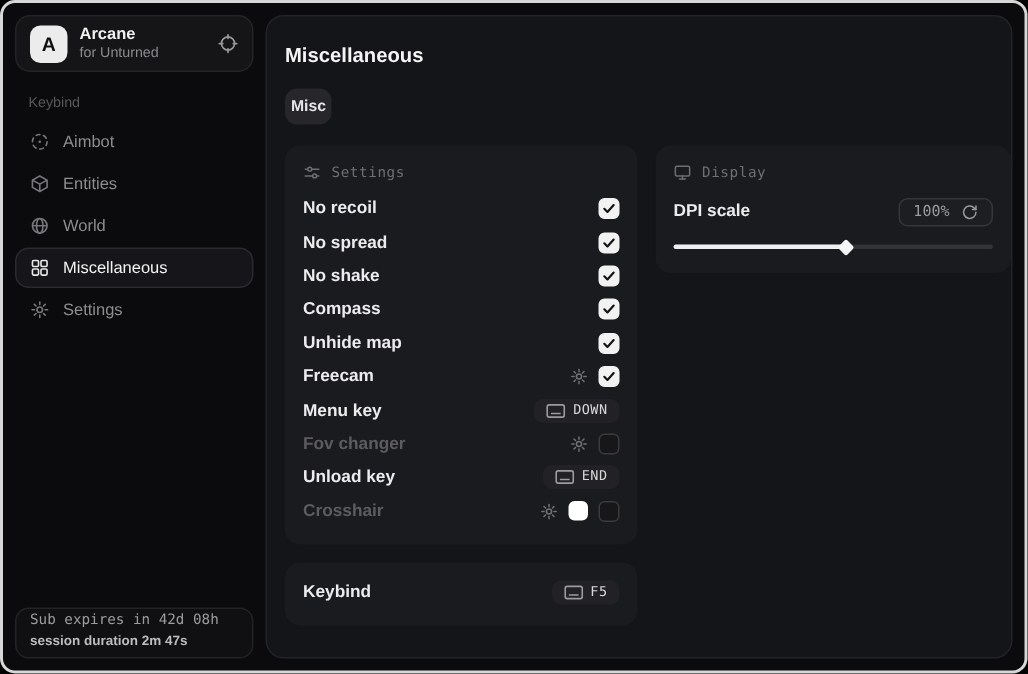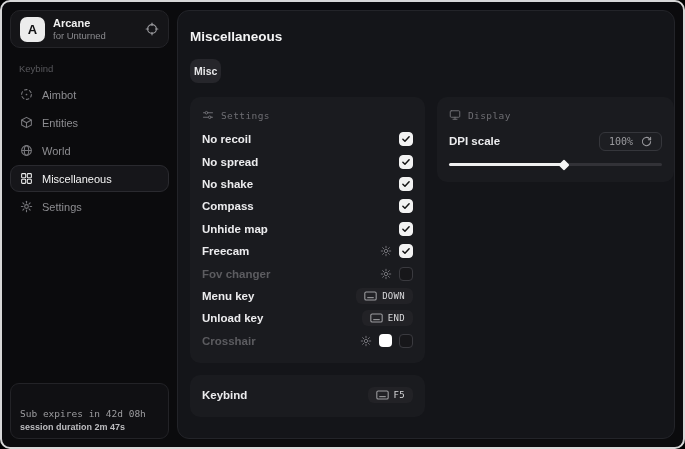--- a/index.html
+++ b/index.html
@@ -36,21 +36,21 @@
     border:1px solid transparent; cursor:pointer;
   }
   .nav-item .icon { color:#77777b; }
   .nav-item.selected { color:#f3f3f3; background:#16161a; border-color:#2a2a2f; }
   .nav-item.selected .icon { color:#e8e8e8; }
 
   .sidebar-spacer { flex:1; }
 
   .sub-card {
     border:1px solid #232327; background:#101013; border-radius:9px;
-    padding:24px 9px 6px;
+    padding:2px 9px 6px;
   }
   .sub-line1 { font-family:"DejaVu Sans Mono", monospace; font-size:9.5px; color:#9c9c9f; white-space:nowrap; }
   .sub-line2 { margin-top:3px; font-size:9px; font-weight:700; color:#bdbdc0; }
 
   
   .main-card {
     flex:1; margin:8px 8px 8px 0; background:#141519; border:1px solid #232429;
     border-radius:12px; padding:12px 12px 12px 12px; overflow:hidden;
   }
   .page-title { font-size:13.5px; font-weight:700; color:#f4f4f5; margin:6px 0 15px; }
@@ -307,20 +307,35 @@
                   </svg>
               </span>
               <span class="checkbox on">
                   <svg width="10" height="10" viewBox="0 0 24 24" fill="none" stroke="#141414" stroke-width="3.5" stroke-linecap="round" stroke-linejoin="round">
                     <polyline points="4.5 12.5 9.5 17.5 19.5 6.5"></polyline>
                   </svg>
                 </span>
             </span>
           </div>
 
+          <div class="row">
+            <span class="row-label">Menu key</span>
+            <span class="controls">
+              <span class="keybind">
+                <span class="icon">
+                  <svg width="13" height="10" viewBox="0 0 24 18" fill="none" stroke="currentColor" stroke-width="2">
+                      <rect x="1.5" y="1.5" width="21" height="15" rx="2.5"></rect>
+                      <line x1="6" y1="12" x2="18" y2="12"></line>
+                    </svg>
+                </span>
+                <span>DOWN</span>
+              </span>
+            </span>
+          </div>
+
           <div class="row dim">
             <span class="row-label">Fov changer</span>
             <span class="controls">
               <span class="icon">
                 <svg width="12" height="12" viewBox="0 0 24 24" fill="none" stroke="currentColor" stroke-width="2" stroke-linecap="round">
                     <circle cx="12" cy="12" r="3.4"></circle>
                     <line x1="12" y1="2.5" x2="12" y2="5.5"></line>
                     <line x1="12" y1="18.5" x2="12" y2="21.5"></line>
                     <line x1="2.5" y1="12" x2="5.5" y2="12"></line>
                     <line x1="18.5" y1="12" x2="21.5" y2="12"></line>
@@ -332,35 +347,20 @@
               </span>
               <span class="checkbox">
                   <svg width="10" height="10" viewBox="0 0 24 24" fill="none" stroke="#141414" stroke-width="3.5" stroke-linecap="round" stroke-linejoin="round">
                     <polyline points="4.5 12.5 9.5 17.5 19.5 6.5"></polyline>
                   </svg>
                 </span>
             </span>
           </div>
 
           <div class="row">
-            <span class="row-label">Menu key</span>
-            <span class="controls">
-              <span class="keybind">
-                <span class="icon">
-                  <svg width="13" height="10" viewBox="0 0 24 18" fill="none" stroke="currentColor" stroke-width="2">
-                      <rect x="1.5" y="1.5" width="21" height="15" rx="2.5"></rect>
-                      <line x1="6" y1="12" x2="18" y2="12"></line>
-                    </svg>
-                </span>
-                <span>DOWN</span>
-              </span>
-            </span>
-          </div>
-
-          <div class="row">
             <span class="row-label">Unload key</span>
             <span class="controls">
               <span class="keybind">
                 <span class="icon">
                   <svg width="13" height="10" viewBox="0 0 24 18" fill="none" stroke="currentColor" stroke-width="2">
                       <rect x="1.5" y="1.5" width="21" height="15" rx="2.5"></rect>
                       <line x1="6" y1="12" x2="18" y2="12"></line>
                     </svg>
                 </span>
                 <span>END</span>

